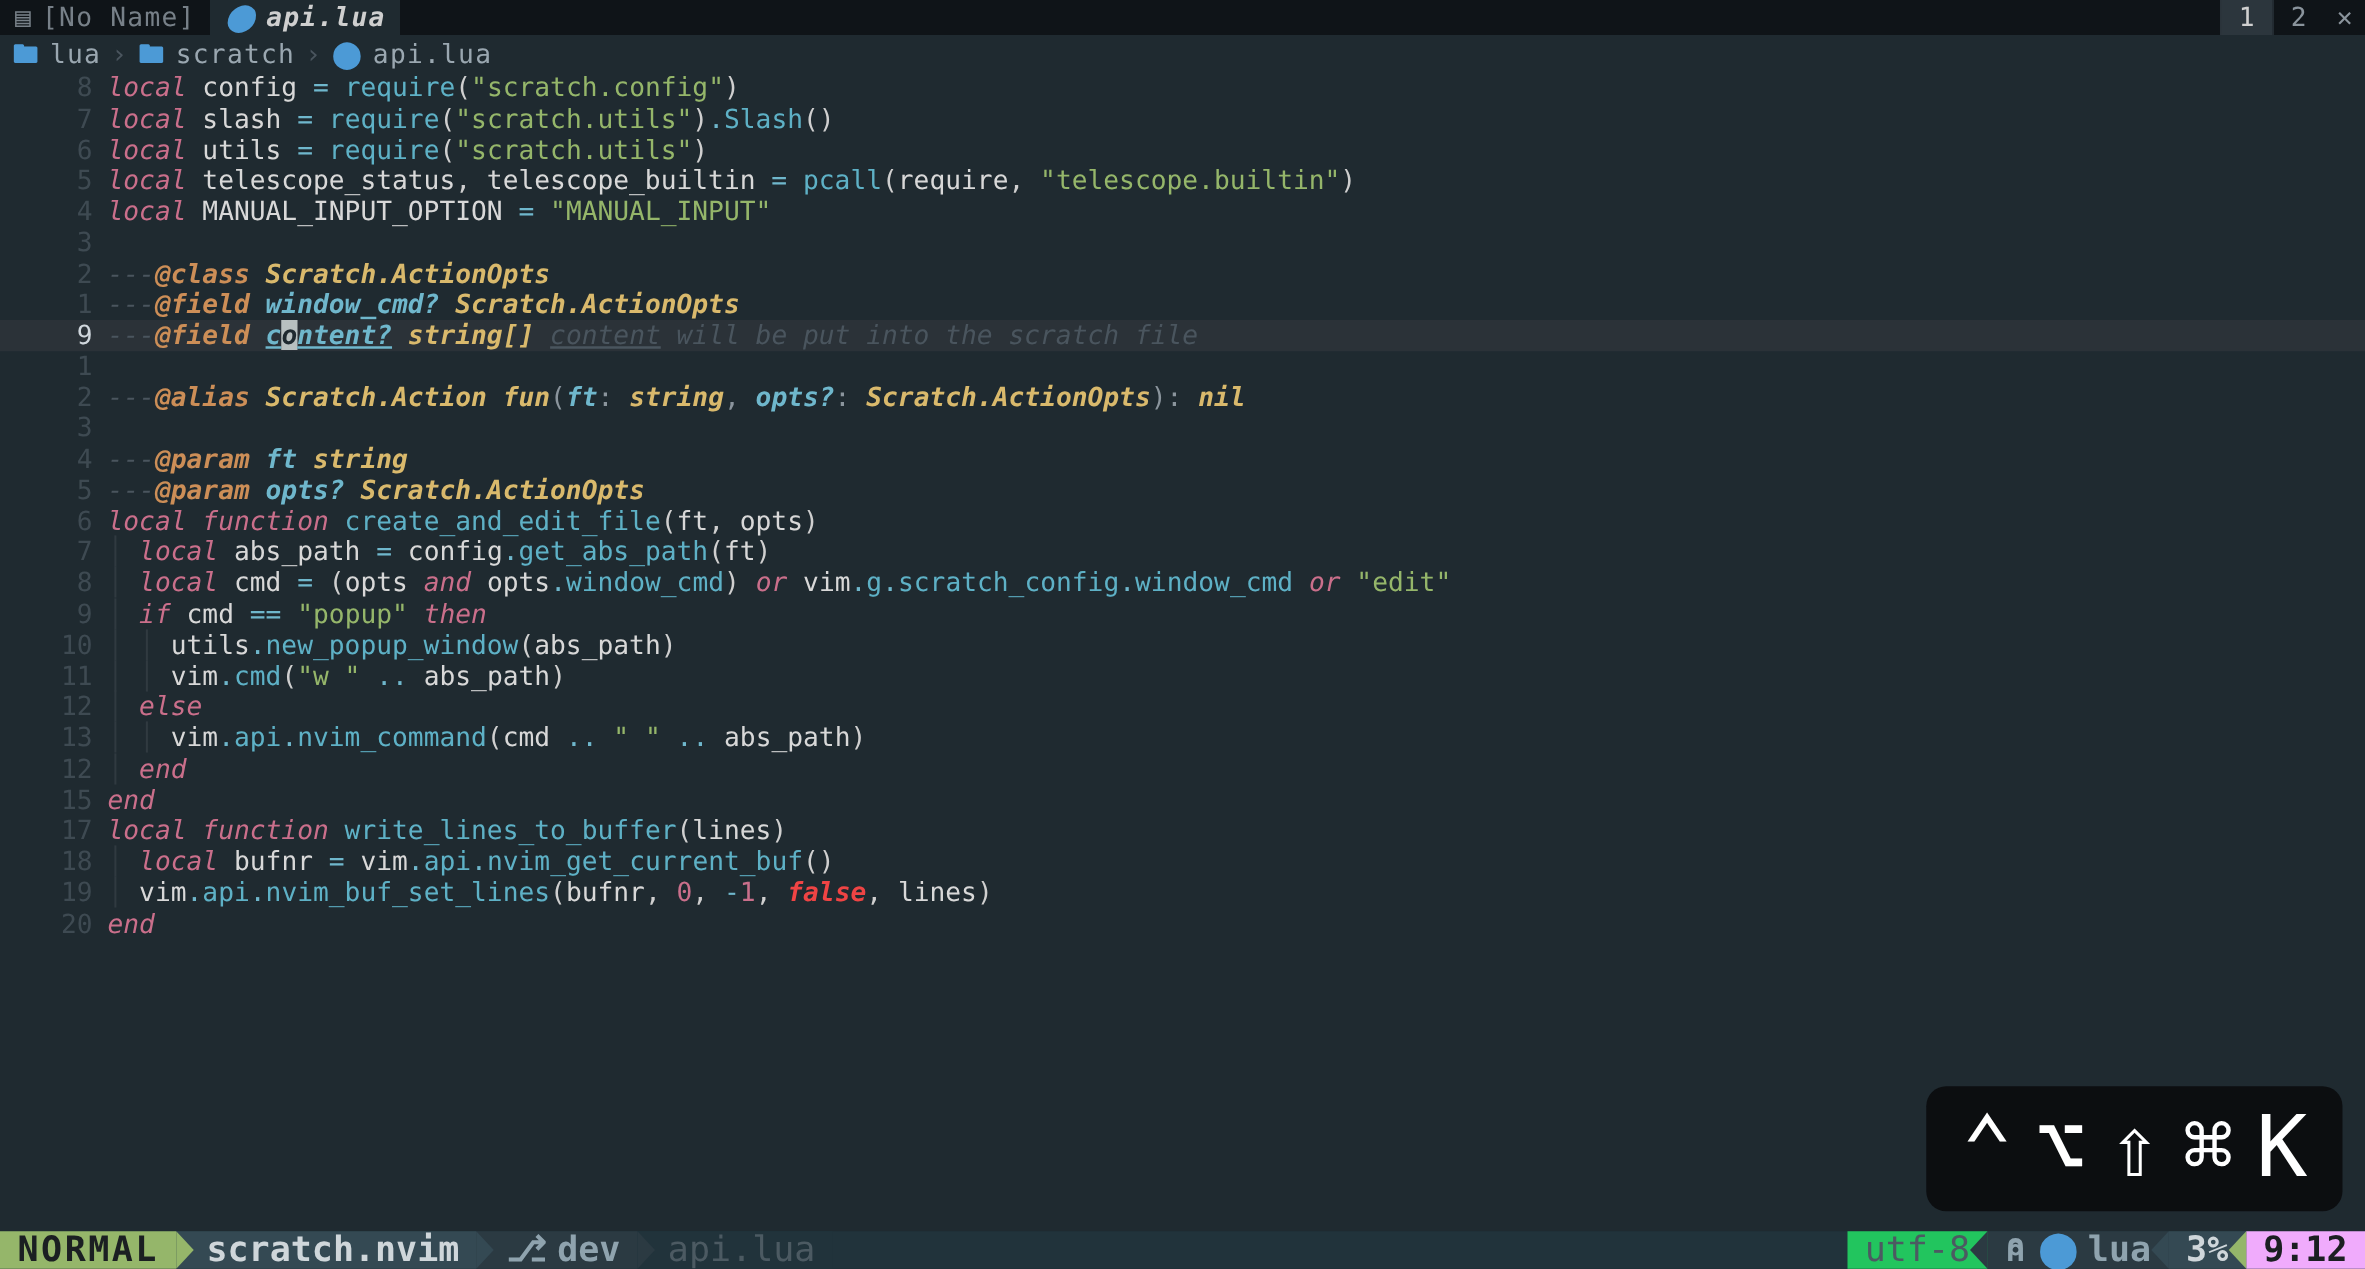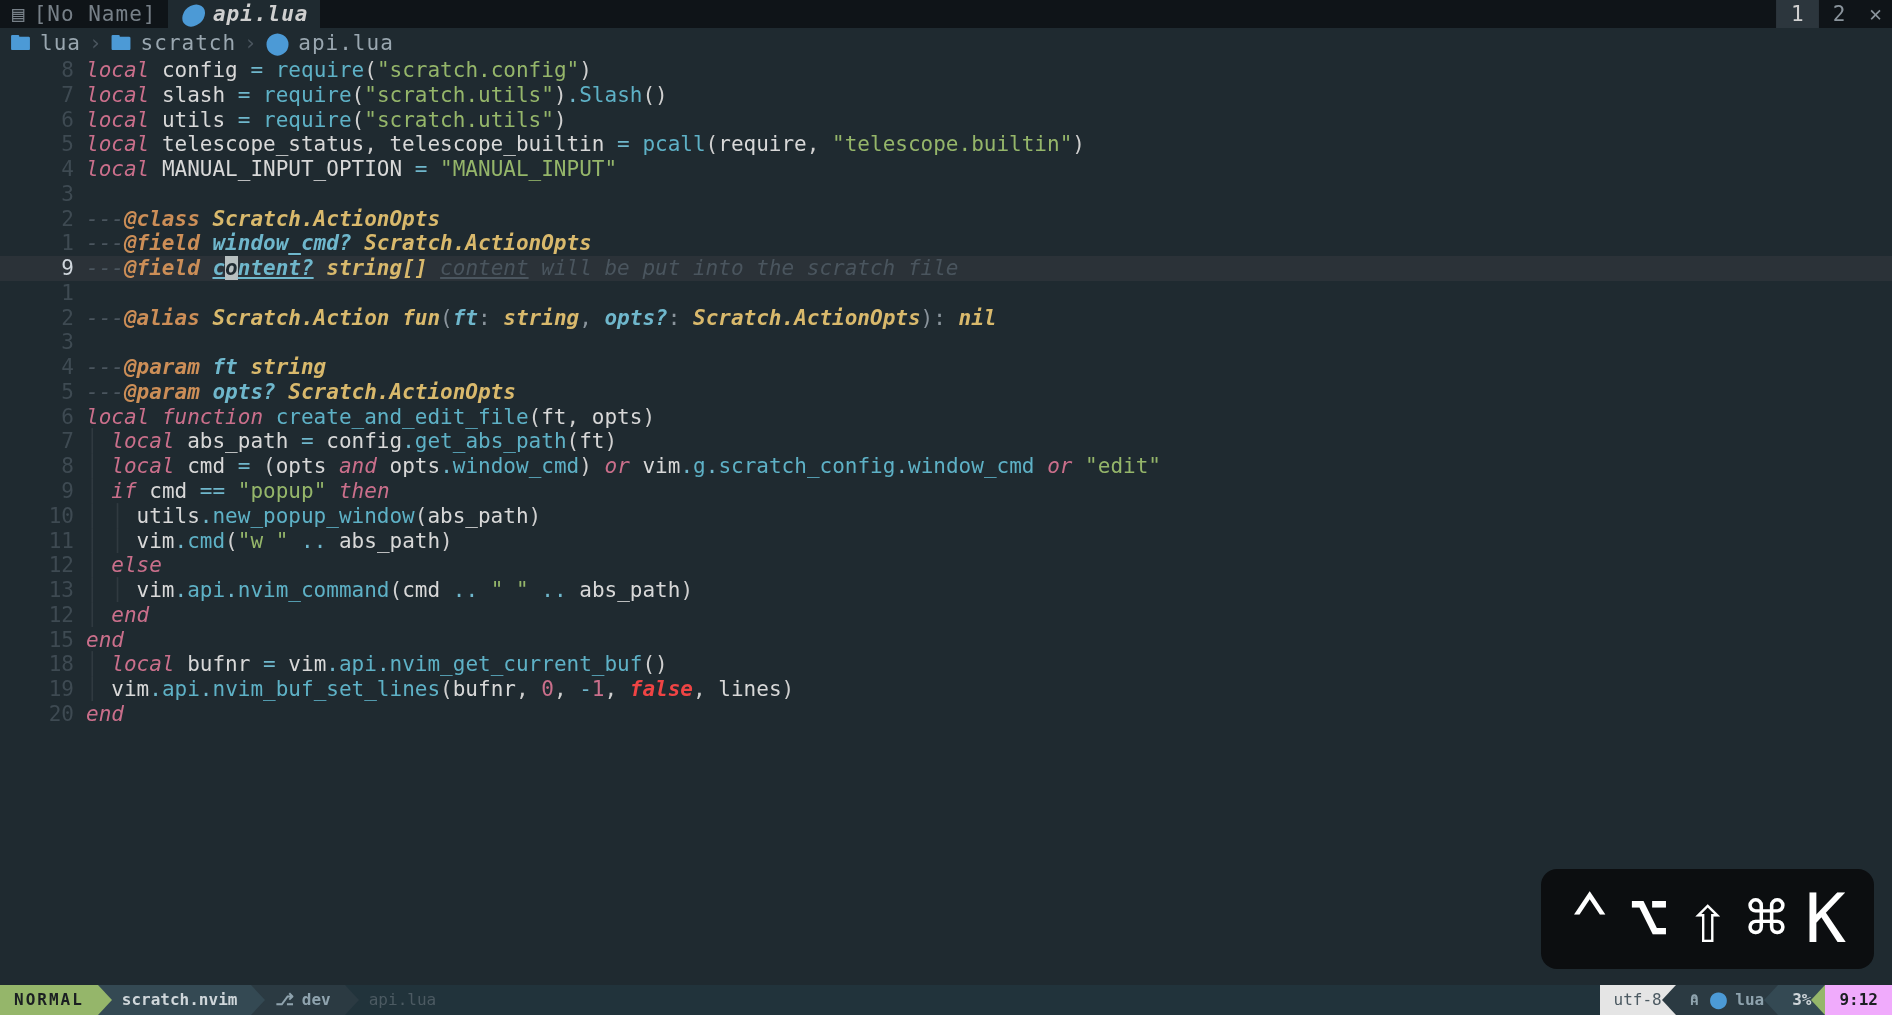--- a/index.html
+++ b/index.html
@@ -82,29 +82,29 @@
 
   
   .statusline {
     position:absolute;
     bottom:0; left:0; right:0;
     height:30px;
     background:#21333b;
     display:flex;
     align-items:stretch;
     font-weight:bold;
-    font-size:16px;
+    font-size:28px;
   }
   .sl-seg { display:flex; align-items:center; padding:0 14px; position:relative;}
   .sl-mode { background:#95b66a; color:#1b1f22; letter-spacing:2px;}
   .sl-project { background:#344953; color:#cfd6da; }
   .sl-branch { background:#2b3a42; color:#8fa3ae; }
   .sl-file { background:#21333b; color:#4c5a62; font-weight:normal; }
   .sl-right { margin-left:auto; display:flex; align-items:stretch; }
-  .sl-enc { background:#e5e5e5; color:#4c5a62; font-weight:normal; }
+  .sl-enc { background:#22c55e; color:#4c5a62; font-weight:normal; }
   .sl-ft  { background:#2b3a42; color:#8fa3ae; }
   .sl-pct { background:#344953; color:#cfd6da; }
   .sl-pos { background:#f0abfc; color:#1b1f22; }
   .arrow-r::after{
     content:""; position:absolute; right:-14px; top:0;
     border-top:15px solid transparent; border-bottom:15px solid transparent;
     border-left:14px solid var(--bg);
     z-index:2;
   }
   .arrow-l::before{
@@ -182,20 +182,21 @@
     <div class="line"><div class="gutter">6</div><div class="code"><span class="kw">local</span><span class="punct"> </span><span class="kw">function</span><span class="punct"> </span><span class="fn">create_and_edit_file</span><span class="punct">(</span><span class="ident">ft</span><span class="punct">, </span><span class="ident">opts</span><span class="punct">)</span></div></div>
     <div class="line"><div class="gutter">7</div><div class="code"><span class="indent">│ </span><span class="kw">local</span><span class="punct"> </span><span class="ident">abs_path</span><span class="punct"> </span><span class="op">=</span><span class="punct"> </span><span class="ident">config</span><span class="dot">.</span><span class="fn">get_abs_path</span><span class="punct">(</span><span class="ident">ft</span><span class="punct">)</span></div></div>
     <div class="line"><div class="gutter">8</div><div class="code"><span class="indent">│ </span><span class="kw">local</span><span class="punct"> </span><span class="ident">cmd</span><span class="punct"> </span><span class="op">=</span><span class="punct"> (</span><span class="ident">opts</span><span class="punct"> </span><span class="kw">and</span><span class="punct"> </span><span class="ident">opts</span><span class="dot">.</span><span class="prop">window_cmd</span><span class="punct">) </span><span class="kw">or</span><span class="punct"> </span><span class="ident">vim</span><span class="dot">.</span><span class="prop">g</span><span class="dot">.</span><span class="prop">scratch_config</span><span class="dot">.</span><span class="prop">window_cmd</span><span class="punct"> </span><span class="kw">or</span><span class="punct"> </span><span class="str">"edit"</span></div></div>
     <div class="line"><div class="gutter">9</div><div class="code"><span class="indent">│ </span><span class="kw">if</span><span class="punct"> </span><span class="ident">cmd</span><span class="punct"> </span><span class="op">==</span><span class="punct"> </span><span class="str">"popup"</span><span class="punct"> </span><span class="kw">then</span></div></div>
     <div class="line"><div class="gutter">10</div><div class="code"><span class="indent">│ │ </span><span class="ident">utils</span><span class="dot">.</span><span class="fn">new_popup_window</span><span class="punct">(</span><span class="ident">abs_path</span><span class="punct">)</span></div></div>
     <div class="line"><div class="gutter">11</div><div class="code"><span class="indent">│ │ </span><span class="ident">vim</span><span class="dot">.</span><span class="fn">cmd</span><span class="punct">(</span><span class="str">"w "</span><span class="punct"> </span><span class="op">..</span><span class="punct"> </span><span class="ident">abs_path</span><span class="punct">)</span></div></div>
     <div class="line"><div class="gutter">12</div><div class="code"><span class="indent">│ </span><span class="kw">else</span></div></div>
     <div class="line"><div class="gutter">13</div><div class="code"><span class="indent">│ │ </span><span class="ident">vim</span><span class="dot">.</span><span class="prop">api</span><span class="dot">.</span><span class="fn">nvim_command</span><span class="punct">(</span><span class="ident">cmd</span><span class="punct"> </span><span class="op">..</span><span class="punct"> </span><span class="str">" "</span><span class="punct"> </span><span class="op">..</span><span class="punct"> </span><span class="ident">abs_path</span><span class="punct">)</span></div></div>
     <div class="line"><div class="gutter">12</div><div class="code"><span class="indent">│ </span><span class="kw">end</span></div></div>
     <div class="line"><div class="gutter">15</div><div class="code"><span class="kw">end</span></div></div>
+    <div class="line"><div class="gutter">17</div><div class="code"><span class="kw">local</span><span class="punct"> </span><span class="kw">function</span><span class="punct"> </span><span class="fn">write_lines_to_buffer</span><span class="punct">(</span><span class="ident">lines</span><span class="punct">)</span></div></div>
     <div class="line"><div class="gutter">18</div><div class="code"><span class="indent">│ </span><span class="kw">local</span><span class="punct"> </span><span class="ident">bufnr</span><span class="punct"> </span><span class="op">=</span><span class="punct"> </span><span class="ident">vim</span><span class="dot">.</span><span class="prop">api</span><span class="dot">.</span><span class="fn">nvim_get_current_buf</span><span class="punct">()</span></div></div>
     <div class="line"><div class="gutter">19</div><div class="code"><span class="indent">│ </span><span class="ident">vim</span><span class="dot">.</span><span class="prop">api</span><span class="dot">.</span><span class="fn">nvim_buf_set_lines</span><span class="punct">(</span><span class="ident">bufnr</span><span class="punct">, </span><span class="num-lit">0</span><span class="punct">, </span><span class="op">-</span><span class="num-lit">1</span><span class="punct">, </span><span class="bool">false</span><span class="punct">, </span><span class="ident">lines</span><span class="punct">)</span></div></div>
     <div class="line"><div class="gutter">20</div><div class="code"><span class="kw">end</span></div></div>
   </div>
 
 <div class="key-overlay">
   <span>⌃</span>
   <span>⌥</span>
   <span>⇧</span>
   <span>⌘</span>

